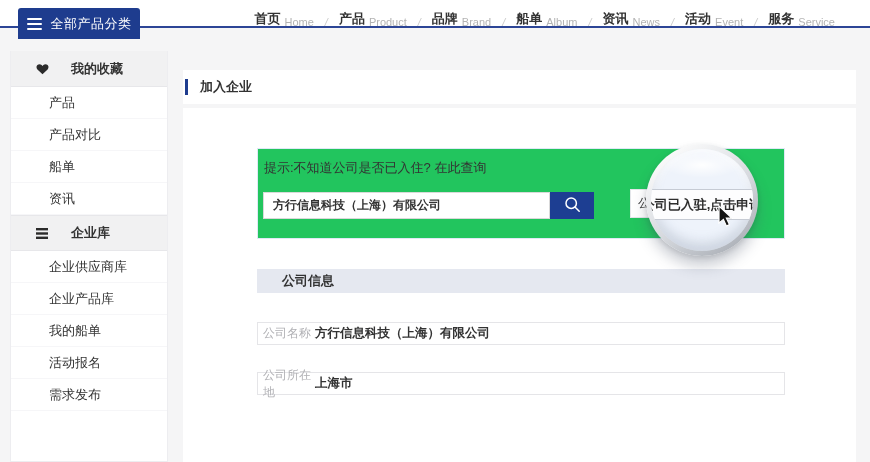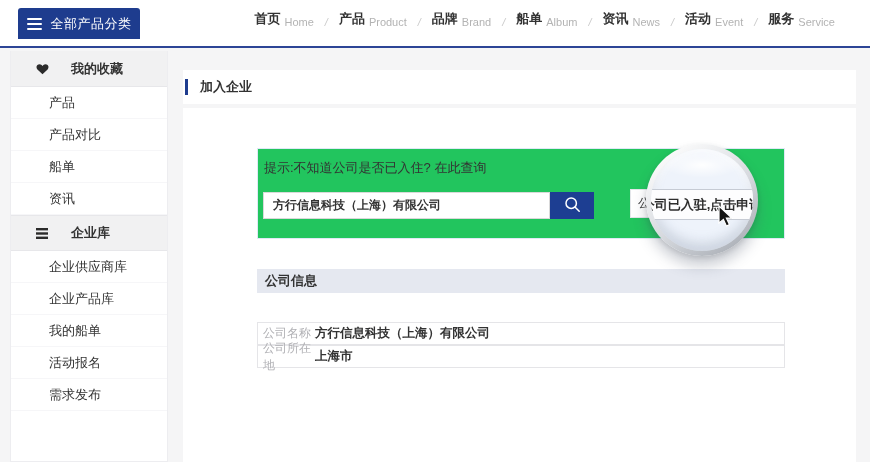--- a/index.html
+++ b/index.html
@@ -2,21 +2,21 @@
 <html><head>
 <meta charset="utf-8">
 <style>
   * { margin:0; padding:0; box-sizing:border-box; }
   html,body { width:870px; height:462px; overflow:hidden; }
   body {
     font-family:"Liberation Sans","DejaVu Sans",sans-serif;
     background:#f5f5f6; position:relative; font-size:13px; color:#333;
   }
   
-  .header { position:absolute; top:0; left:0; width:870px; height:48px;
+  .header { position:absolute; top:0; left:0; width:870px; height:28px;
     background:#fff; border-bottom:2px solid #2c4596; z-index:20; }
   .cat-btn { position:absolute; left:18px; top:8px; width:122px; height:31px;
     background:#1e3c8e; border-radius:3px 3px 0 0; display:flex; align-items:center;
     justify-content:center; gap:9px; color:#fff; cursor:pointer; }
   .burger { width:15px; display:flex; flex-direction:column; gap:3px; }
   .burger span { display:block; height:2px; background:#fff; border-radius:1px; }
   .cat-label { font-size:13px; letter-spacing:.5px; }
   .nav { position:absolute; right:35px; top:0; height:37px; display:flex; align-items:center; }
   .nav-item { display:flex; align-items:flex-end; cursor:pointer; }
   .nav-zh { font-weight:bold; color:#333; font-size:13px; }
@@ -62,23 +62,23 @@
     border-radius:50%; background:#eef3fb; overflow:hidden;
     box-shadow:inset 0 -8px 12px rgba(120,132,155,.28), inset 0 4px 8px rgba(255,255,255,.95); }
   .mag-glare { position:absolute; left:12px; top:3px; width:78px; height:26px;
     border-radius:50%; background:radial-gradient(ellipse at center, rgba(255,255,255,.95), rgba(255,255,255,0) 70%); }
   .mag-band { position:absolute; left:-2px; right:-2px; top:40px; height:31px;
     background:#fdfdfe; border:1px solid #c6cbd4; display:flex; align-items:center;
     justify-content:center; font-weight:bold; font-size:13px; color:#2d2d2d; white-space:nowrap; }
   .mag-cursor { position:absolute; left:71px; top:61px; z-index:3; }
   
   .section-bar { position:absolute; left:74px; top:161px; width:528px; height:24px;
-    background:#e5e8f0; line-height:24px; padding-left:8px; font-weight:bold; font-size:13px; }
+    background:#e5e8f0; line-height:24px; padding-left:25px; font-weight:bold; font-size:13px; }
   .fields { position:absolute; left:74px; top:214px; width:528px; }
-  .field { position:relative; width:528px; height:23px; 
+  .field { position:relative; width:528px; height:23px; margin-bottom:27px;
     background:#fff; border:1px solid #e5e5e8; display:flex; align-items:center; }
   .field .lbl { color:#b0b0b4; font-size:12px; padding-left:5px; width:57px; flex:none; }
   .field .val { color:#333; font-size:12.5px; font-weight:bold; }
 </style>
 </head>
 <body>
 
 <div class="header">
   <div class="cat-btn">
     <span class="burger">

